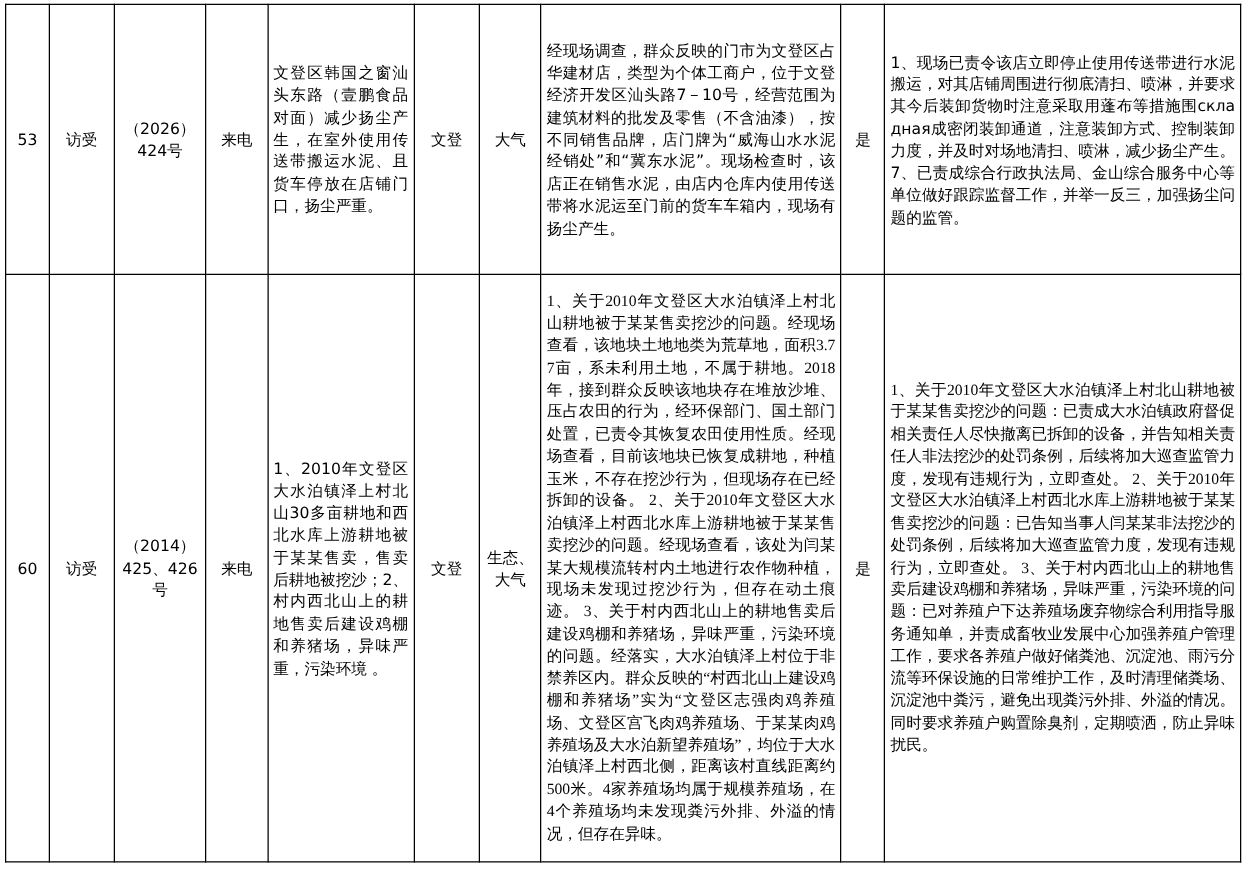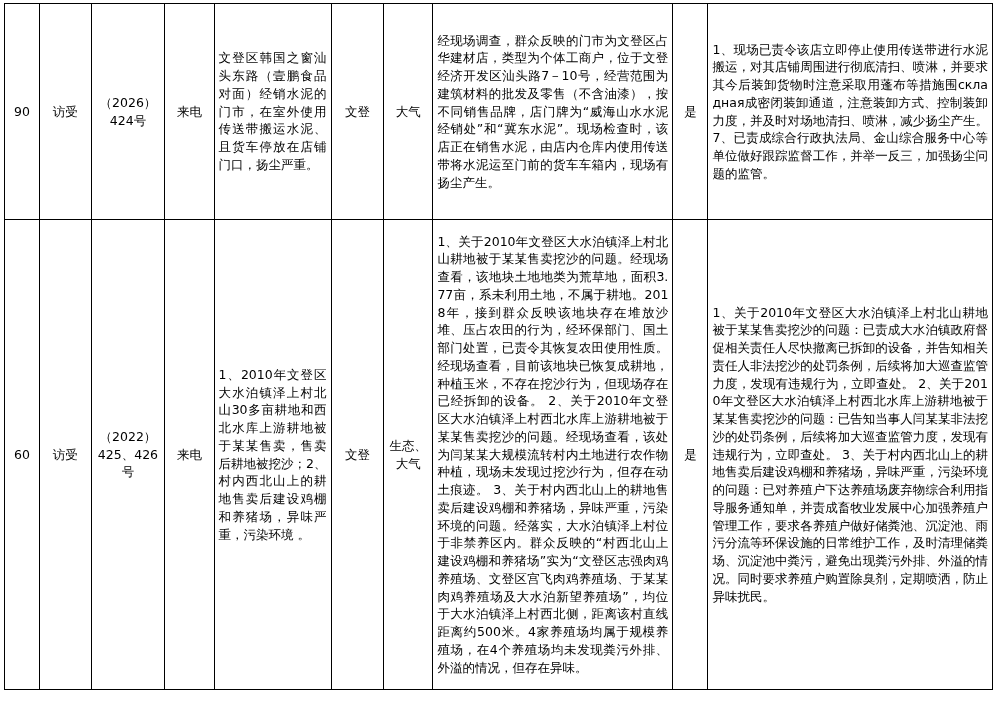--- a/index.html
+++ b/index.html
@@ -46,20 +46,21 @@
   col.c-yes   { width: 30px; }
   col.c-result{ width: 243px; }
 
   td.center {
     text-align: center;
   }
   td.justify {
     text-align: justify;
     text-justify: inter-ideograph;
     vertical-align: top;
+    font-family: Liberation Serif, serif;
   }
   td.vert-mid-just {
     text-align: justify;
     text-justify: inter-ideograph;
     vertical-align: middle;
   }
   .row1 td { height: 216px; }
   .row2 td { height: 470px; }
 </style>
 </head>
@@ -74,36 +75,36 @@
         <col class="c-src">
       <col class="c-loc">
         <col class="c-area">
         <col class="c-cat">
         <col class="c-body">
       <col class="c-yes">
         <col class="c-result">
     </colgroup>
     <tbody>
       <tr class="row1">
-        <td class="center">90</td>
+        <td class="center">53</td>
         <td class="center">访受</td>
         <td class="center">（2026）424号</td>
         <td class="center">来电</td>
-        <td class="vert-mid-just">文登区韩国之窗汕头东路（壹鹏食品对面）经销水泥的门市，在室外使用传送带搬运水泥、且货车停放在店铺门口，扬尘严重。</td>
+        <td class="vert-mid-just">文登区韩国之窗汕头东路（壹鹏食品对面）减少扬尘产生，在室外使用传送带搬运水泥、且货车停放在店铺门口，扬尘严重。</td>
         <td class="center">文登</td>
         <td class="center">大气</td>
         <td class="vert-mid-just">经现场调查，群众反映的门市为文登区占华建材店，类型为个体工商户，位于文登经济开发区汕头路7－10号，经营范围为建筑材料的批发及零售（不含油漆），按不同销售品牌，店门牌为“威海山水水泥经销处”和“冀东水泥”。现场检查时，该店正在销售水泥，由店内仓库内使用传送带将水泥运至门前的货车车箱内，现场有扬尘产生。</td>
         <td class="center">是</td>
         <td class="vert-mid-just">1、现场已责令该店立即停止使用传送带进行水泥搬运，对其店铺周围进行彻底清扫、喷淋，并要求其今后装卸货物时注意采取用蓬布等措施围складная成密闭装卸通道，注意装卸方式、控制装卸力度，并及时对场地清扫、喷淋，减少扬尘产生。
 7、已责成综合行政执法局、金山综合服务中心等单位做好跟踪监督工作，并举一反三，加强扬尘问题的监管。</td>
       </tr>
       <tr class="row2">
         <td class="center">60</td>
         <td class="center">访受</td>
-        <td class="center">（2022）425、426号</td>
+        <td class="center">（2014）425、426号</td>
         <td class="center">来电</td>
         <td class="vert-mid-just">1、2010年文登区大水泊镇泽上村北山30多亩耕地和西北水库上游耕地被于某某售卖，售卖后耕地被挖沙；2、村内西北山上的耕地售卖后建设鸡棚和养猪场，异味严重，污染环境 。</td>
         <td class="center">文登</td>
         <td class="center">生态、大气</td>
         <td class="justify">1、关于2010年文登区大水泊镇泽上村北山耕地被于某某售卖挖沙的问题。经现场查看，该地块土地地类为荒草地，面积3.77亩，系未利用土地，不属于耕地。2018年，接到群众反映该地块存在堆放沙堆、压占农田的行为，经环保部门、国土部门处置，已责令其恢复农田使用性质。经现场查看，目前该地块已恢复成耕地，种植玉米，不存在挖沙行为，但现场存在已经拆卸的设备。
 2、关于2010年文登区大水泊镇泽上村西北水库上游耕地被于某某售卖挖沙的问题。经现场查看，该处为闫某某大规模流转村内土地进行农作物种植，现场未发现过挖沙行为，但存在动土痕迹。
 3、关于村内西北山上的耕地售卖后建设鸡棚和养猪场，异味严重，污染环境的问题。经落实，大水泊镇泽上村位于非禁养区内。群众反映的“村西北山上建设鸡棚和养猪场”实为“文登区志强肉鸡养殖场、文登区宫飞肉鸡养殖场、于某某肉鸡养殖场及大水泊新望养殖场”，均位于大水泊镇泽上村西北侧，距离该村直线距离约500米。4家养殖场均属于规模养殖场，在4个养殖场均未发现粪污外排、外溢的情况，但存在异味。</td>
         <td class="center">是</td>
         <td class="justify">1、关于2010年文登区大水泊镇泽上村北山耕地被于某某售卖挖沙的问题：已责成大水泊镇政府督促相关责任人尽快撤离已拆卸的设备，并告知相关责任人非法挖沙的处罚条例，后续将加大巡查监管力度，发现有违规行为，立即查处。
 2、关于2010年文登区大水泊镇泽上村西北水库上游耕地被于某某售卖挖沙的问题：已告知当事人闫某某非法挖沙的处罚条例，后续将加大巡查监管力度，发现有违规行为，立即查处。

